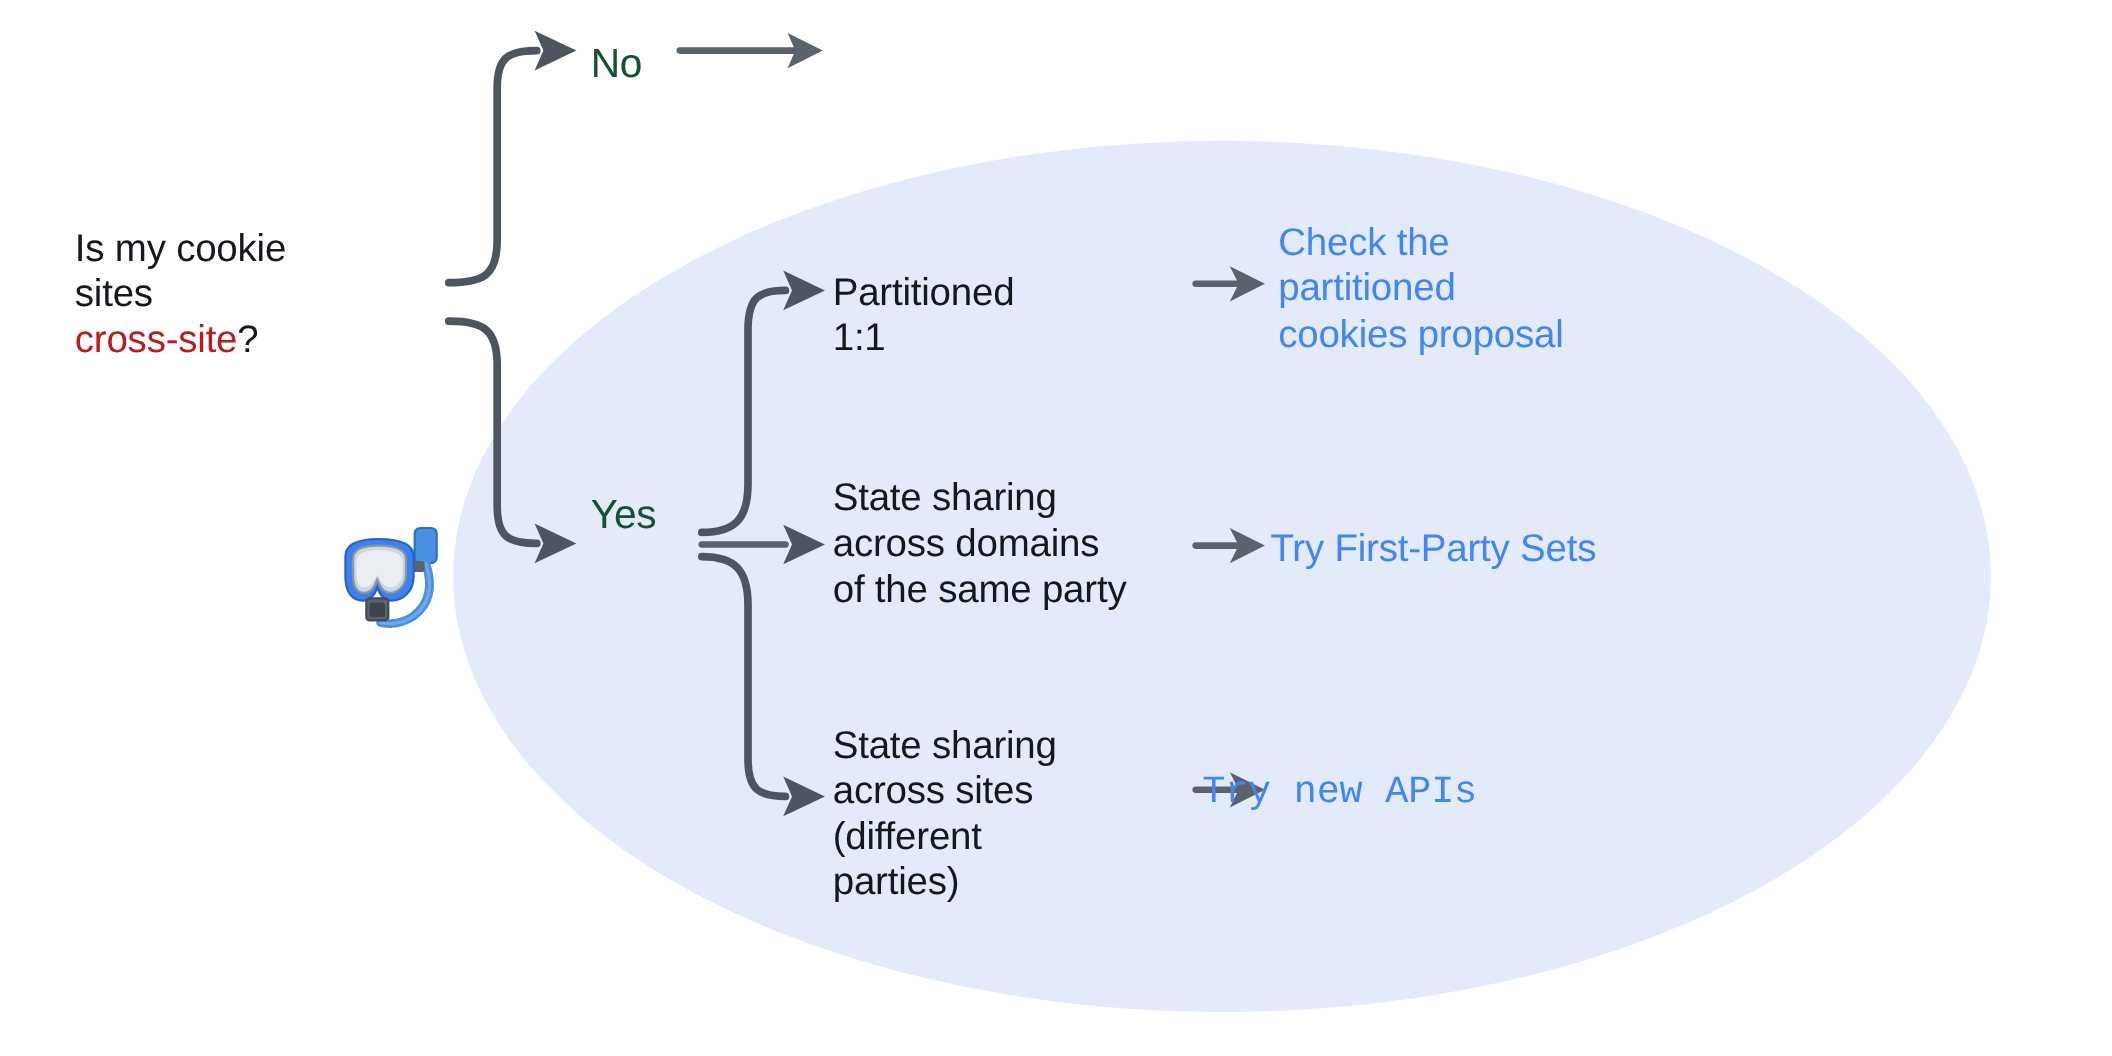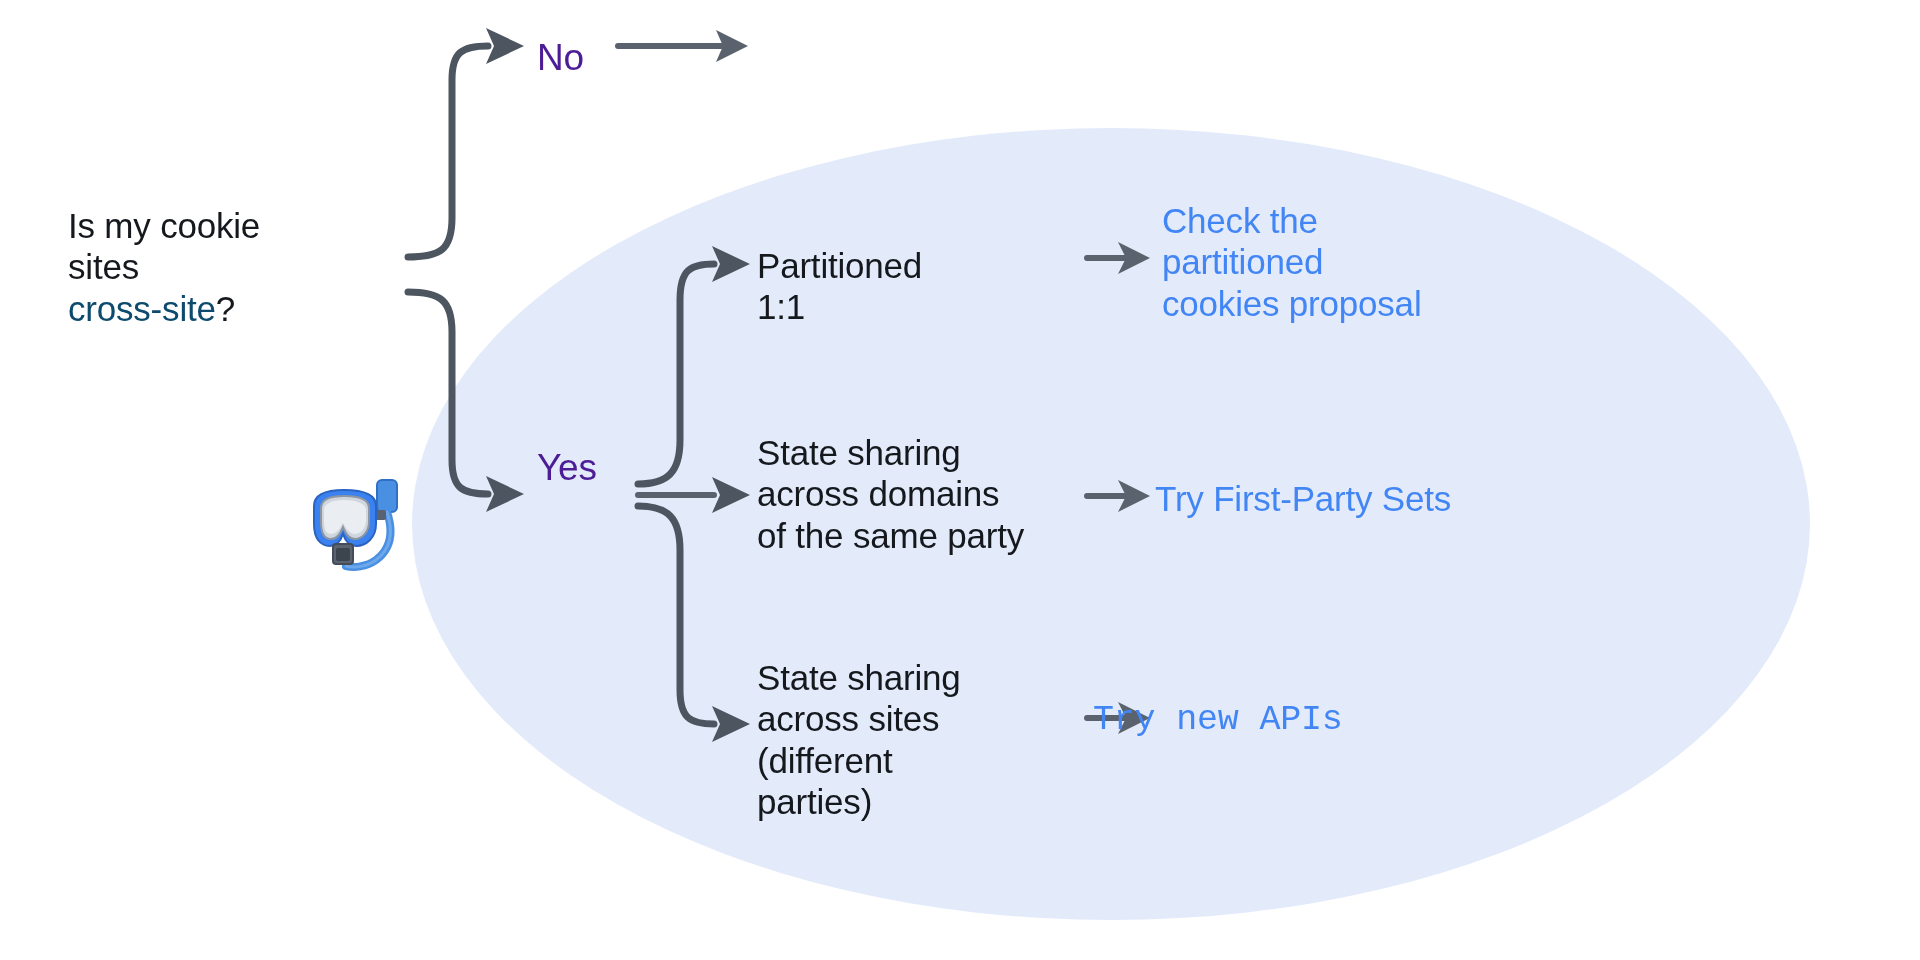--- a/index.html
+++ b/index.html
@@ -73,27 +73,27 @@
   .q-root {
     left: 68px;
     top: 205px;
     width: 300px;
     font-size: 35px;
     font-weight: 400;
     color: #15181c;
     letter-spacing: -0.2px;
   }
   .q-root .hl {
-    color: #0c4a6e;
+    color: #b91c1c;
   }
 
   .lbl-branch {
     font-size: 37px;
     font-weight: 400;
-    color: #4c1d95;
+    color: #14532d;
     letter-spacing: -0.2px;
   }
   #label-no   { left: 537px; top: 36px; }
   #label-yes  { left: 537px; top: 446px; }
 
   .lbl-cond {
     font-size: 35px;
     font-weight: 400;
     color: #15181c;
     letter-spacing: -0.2px;

